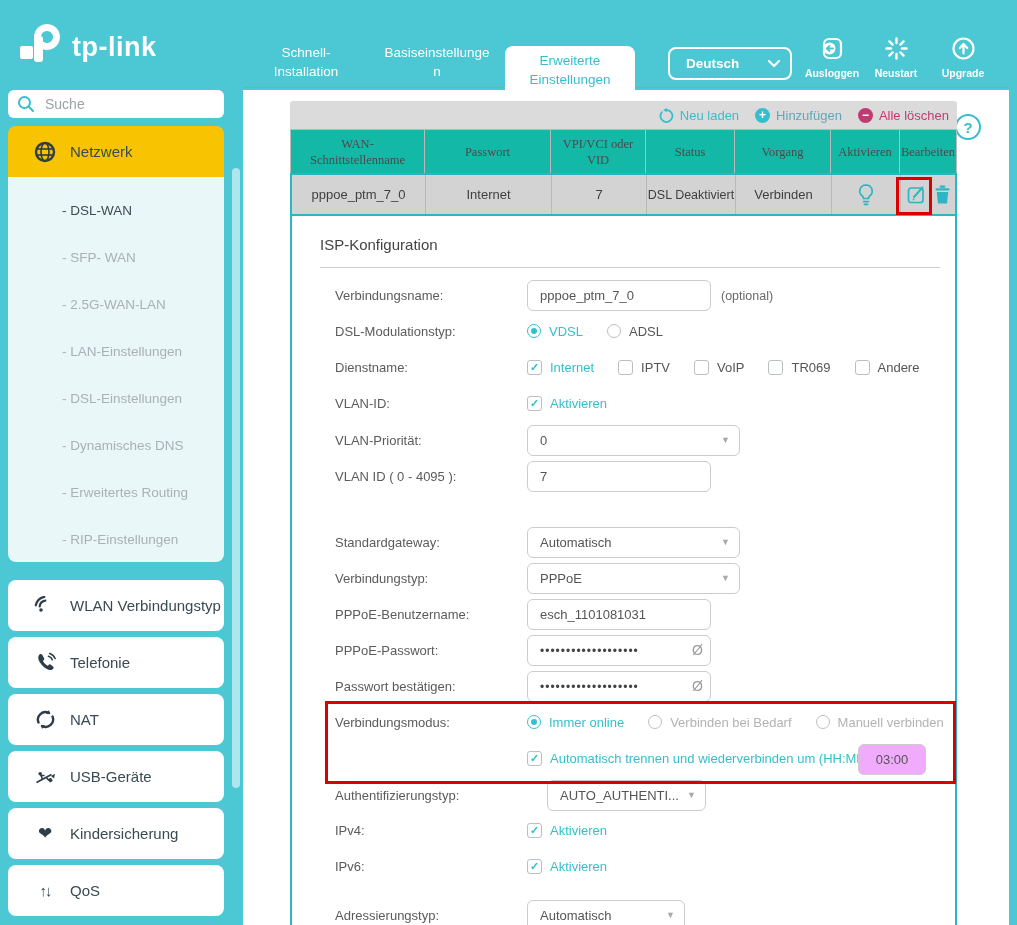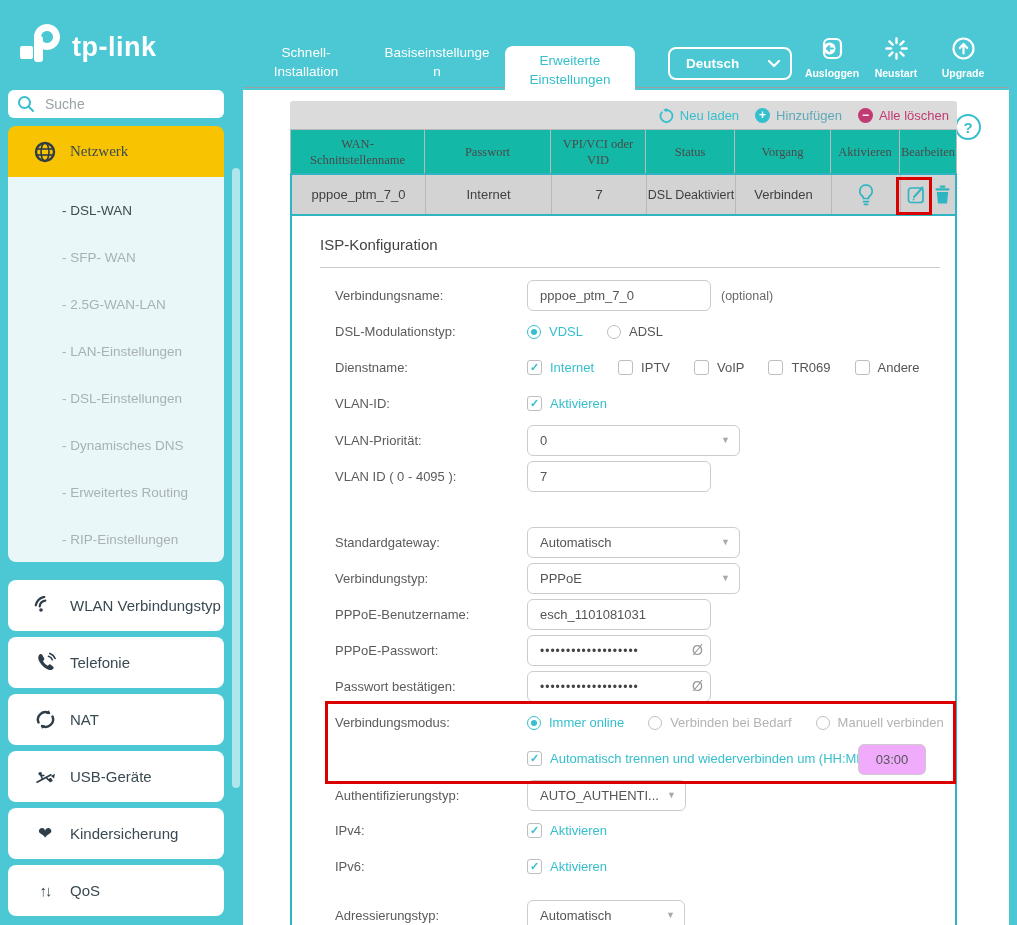--- a/index.html
+++ b/index.html
@@ -72,21 +72,21 @@
   .selbox{position:relative;width:213px;height:31px;border:1px solid #ccc;border-radius:6px;box-sizing:border-box;
           display:flex;align-items:center;font-size:13px;color:#555;padding-left:12px;cursor:pointer;background:#fff;}
   .selbox .arrow{position:absolute;right:9px;top:9px;color:#a9a9a9;font-size:9px;}
   .selbox .arrow::after{content:"▼";}
   .selbox.w159{width:159px;}
   .selbox.w158{width:158px;}
   .pwd{position:relative;width:184px;height:31px;border:1px solid #ccc;border-radius:6px;box-sizing:border-box;
        display:flex;align-items:center;padding-left:12px;font-size:12px;letter-spacing:1px;color:#444;background:#fff;}
   .eye{position:absolute;right:7px;top:6px;color:#9a9a9a;font-size:14px;letter-spacing:0;cursor:pointer;}
   .eye::after{content:"Ø";}
-  .opt{display:flex;align-items:flex-end;gap:8px;cursor:pointer;}
+  .opt{display:flex;align-items:flex-start;gap:8px;cursor:pointer;}
   .opt .olbl{font-size:13px;color:#555;}
   .opt.on .olbl{color:#35bfcd;}
   .opt.dis .olbl{color:#b3b3b3;}
   .rd{width:14px;height:14px;border:1.5px solid #bcbfc1;border-radius:50%;background:#fff;box-sizing:border-box;flex:none;display:flex;align-items:center;justify-content:center;}
   .opt.on .rd{border-color:#35bfcd;}
   .opt.on .rd::after{content:"";width:6px;height:6px;border-radius:50%;background:#35bfcd;}
   .cb{width:15px;height:15px;border:1px solid #bcbfc1;border-radius:3px;background:#fff;box-sizing:border-box;flex:none;
       display:flex;align-items:center;justify-content:center;}
   .opt.on .cb::after{content:"✓";color:#35bfcd;font-size:11px;font-weight:bold;}
   .gap24{margin-left:24px;}
@@ -156,21 +156,21 @@
   </div>
 
   <div class="search">
     <svg width="18" height="18" viewBox="0 0 18 18">
       <circle cx="7.5" cy="7.5" r="5.5" fill="none" stroke="#35bfcd" stroke-width="2"></circle>
       <line x1="11.8" y1="11.8" x2="16" y2="16" stroke="#35bfcd" stroke-width="2" stroke-linecap="round"></line>
     </svg>
     <input type="text" placeholder="Suche" style="">
   </div>
 
-  <div class="side-main selected" style="top:126px;font-family:Liberation Serif, serif;">
+  <div class="side-main selected" style="top:126px;">
     <span class="ic">
       <svg width="22" height="22" viewBox="0 0 22 22">
         <circle cx="11" cy="11" r="9" fill="none" stroke="#2e3d47" stroke-width="2.4"></circle>
         <ellipse cx="11" cy="11" rx="4" ry="9" fill="none" stroke="#2e3d47" stroke-width="1.6"></ellipse>
         <line x1="2.5" y1="8" x2="19.5" y2="8" stroke="#2e3d47" stroke-width="1.6"></line>
         <line x1="2.5" y1="14" x2="19.5" y2="14" stroke="#2e3d47" stroke-width="1.6"></line>
       </svg>
     </span>
     <span class="txt">Netzwerk</span>
   </div>
@@ -442,21 +442,21 @@
       <span class="flabel"></span>
       <span class="opt on">
         <span class="cb"></span>
         <span class="olbl">Automatisch trennen und wiederverbinden um (HH:MM)</span>
       </span>
       <span class="timebox">03:00</span>
     </div>
 
     <div class="redbox" style="left:82px;top:611px;width:625px;height:77px;"></div>
 
-    <div class="frow" style="top:690px;">
+    <div class="frow" style="top:690px;gap:20px;">
       <span class="flabel">Authentifizierungstyp:</span>
       <span class="selbox w159">
         <span>AUTO_AUTHENTI...</span>
         <span class="arrow"></span>
       </span>
     </div>
 
     <div class="frow" style="top:725px;">
       <span class="flabel">IPv4:</span>
       <span class="opt on">

